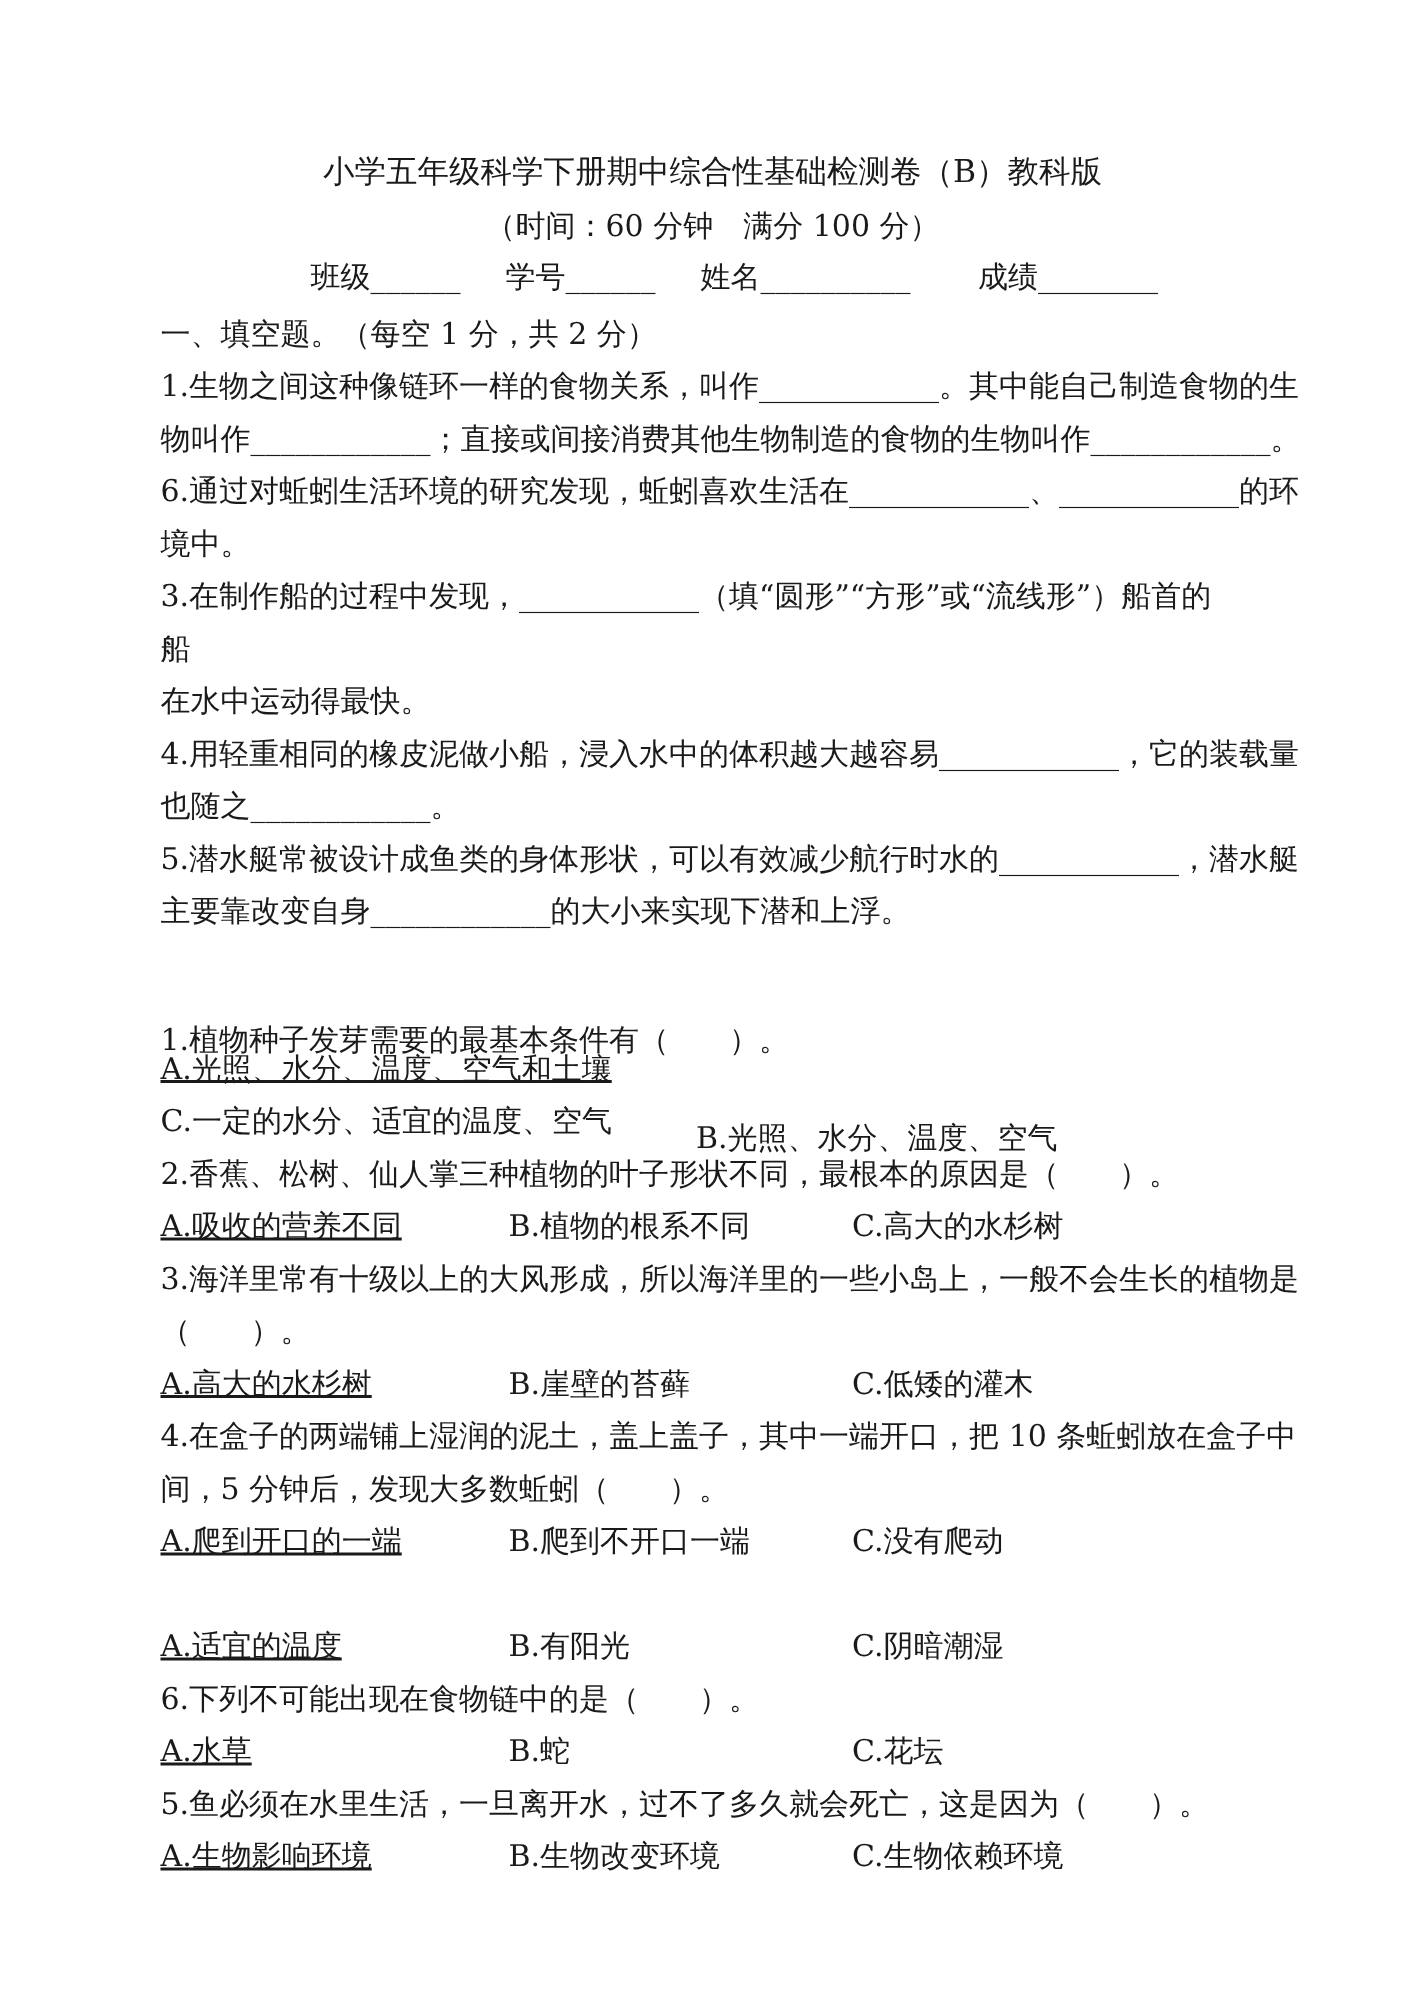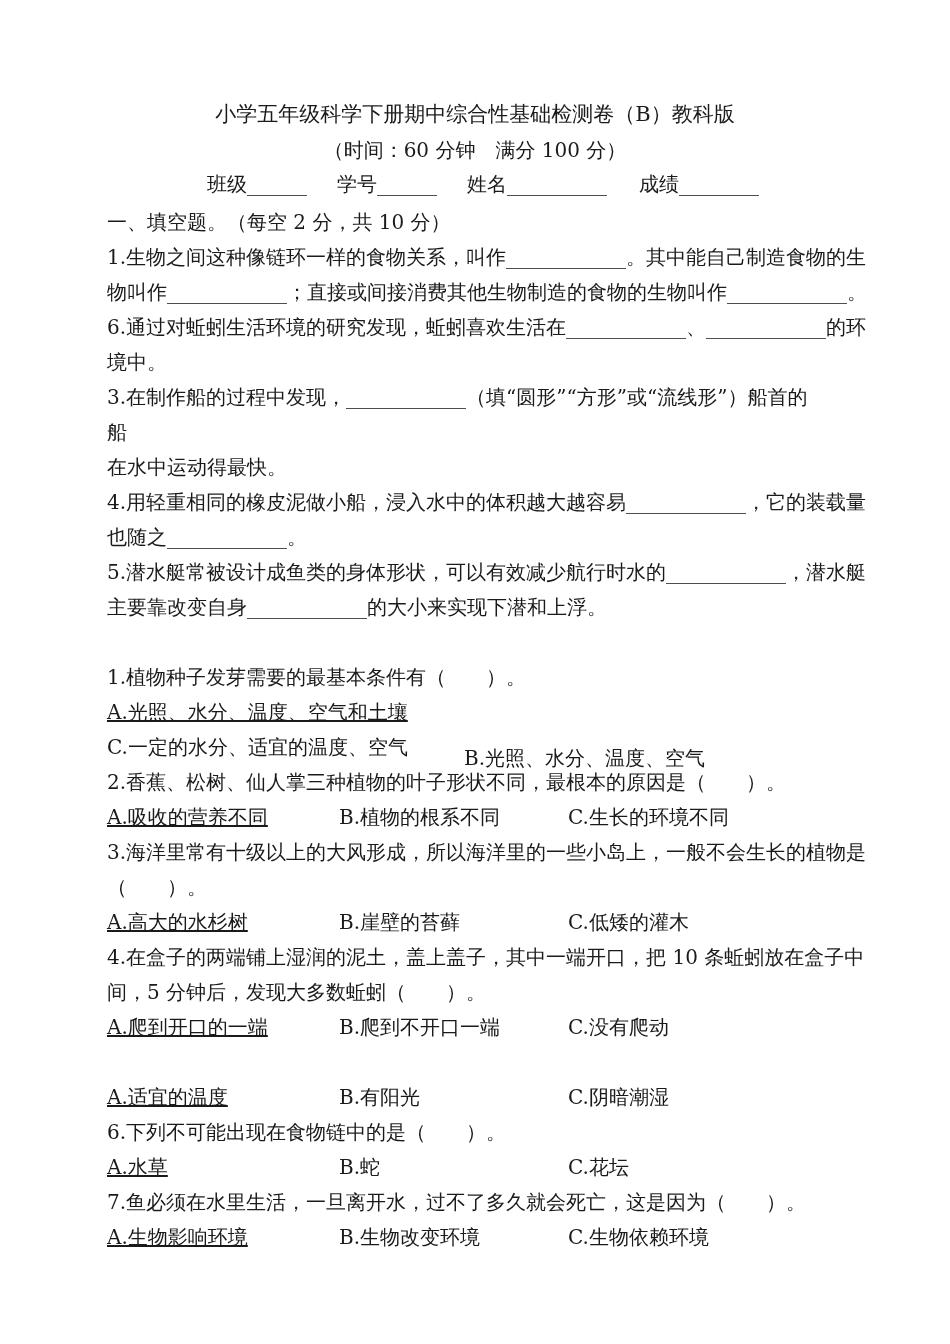--- a/index.html
+++ b/index.html
@@ -27,21 +27,21 @@
     width: 950px;
     text-align: center;
   }
   .title-line { font-size: 21px; }
   .info-row {
     left: 207px;
     display: flex;
     align-items: baseline;
   }
   .info-row .fld { white-space: nowrap; margin-right: 30px; }
-  .info-row .fld:nth-child(3) { margin-right: 32px; }
+  .info-row .fld:nth-child(3) { margin-right: 45px; }
   .info-row .fld:last-child { margin-right: 0; }
   .opt { position: absolute; top: 0; white-space: nowrap; }
   .oa { left: 0; text-decoration: underline; }
   .ob { left: 232px; }
   .ob-wide { left: 357px; margin-top: 46px; }
   .oc { left: 461px; }
 </style>
 </head>
 <body>
 
@@ -51,50 +51,50 @@
 
   <div class="line center" style="top:136px">（时间：60 分钟　满分 100 分）</div>
 
   <div class="line info-row" style="top:170px">
     <span class="fld"><span>班级</span><span>______</span></span>
     <span class="fld"><span>学号</span><span>______</span></span>
     <span class="fld"><span>姓名</span><span>__________</span></span>
     <span class="fld"><span>成绩</span><span>________</span></span>
   </div>
 
-  <div class="line" style="top:208px">一、填空题。（每空 2 分，共 10 分）</div>
+  <div class="line" style="top:208px">一、填空题。（每空 1 分，共 2 分）</div>
 
   <div class="line" style="top:243px">1.生物之间这种像链环一样的食物关系，叫作____________。其中能自己制造食物的生</div>
   <div class="line" style="top:278px">物叫作____________；直接或间接消费其他生物制造的食物的生物叫作____________。</div>
   <div class="line" style="top:313px">6.通过对蚯蚓生活环境的研究发现，蚯蚓喜欢生活在____________、____________的环</div>
   <div class="line" style="top:348px">境中。</div>
   <div class="line" style="top:383px">3.在制作船的过程中发现，____________（填“圆形”“方形”或“流线形”）船首的</div>
   <div class="line" style="top:418px">船</div>
   <div class="line" style="top:453px">在水中运动得最快。</div>
   <div class="line" style="top:488px">4.用轻重相同的橡皮泥做小船，浸入水中的体积越大越容易____________，它的装载量</div>
   <div class="line" style="top:523px">也随之____________。</div>
   <div class="line" style="top:558px">5.潜水艇常被设计成鱼类的身体形状，可以有效减少航行时水的____________，潜水艇</div>
   <div class="line" style="top:593px">主要靠改变自身____________的大小来实现下潜和上浮。</div>
 
 
-  <div class="line" style="top:663px">1.植物种子发芽需要的最基本条件有（　　）。</div>
+  <div class="line" style="top:679px">1.植物种子发芽需要的最基本条件有（　　）。</div>
 
   <div class="line" style="top:698px">
     <span class="opt oa">A.光照、水分、温度、空气和土壤</span>
     <span class="opt ob-wide">B.光照、水分、温度、空气</span>
   </div>
 
   <div class="line" style="top:733px">C.一定的水分、适宜的温度、空气</div>
 
   <div class="line" style="top:768px">2.香蕉、松树、仙人掌三种植物的叶子形状不同，最根本的原因是（　　）。</div>
 
   <div class="line" style="top:803px">
     <span class="opt oa">A.吸收的营养不同</span>
     <span class="opt ob">B.植物的根系不同</span>
-    <span class="opt oc">C.生长的环境不同</span>
+    <span class="opt oc">C.高大的水杉树</span>
   </div>
 
   <div class="line" style="top:838px">3.海洋里常有十级以上的大风形成，所以海洋里的一些小岛上，一般不会生长的植物是</div>
   <div class="line" style="top:873px">（　　）。</div>
 
   <div class="line" style="top:908px">
     <span class="opt oa">A.高大的水杉树</span>
     <span class="opt ob">B.崖壁的苔藓</span>
     <span class="opt oc">C.低矮的灌木</span>
   </div>
@@ -116,21 +116,21 @@
   </div>
 
   <div class="line" style="top:1118px">6.下列不可能出现在食物链中的是（　　）。</div>
 
   <div class="line" style="top:1153px">
     <span class="opt oa">A.水草</span>
     <span class="opt ob">B.蛇</span>
     <span class="opt oc">C.花坛</span>
   </div>
 
-  <div class="line" style="top:1188px">7.鱼必须在水里生活，一旦离开水，过不了多久就会死亡，这是因为（　　）。</div>
+  <div class="line" style="top:1188px">5.鱼必须在水里生活，一旦离开水，过不了多久就会死亡，这是因为（　　）。</div>
 
   <div class="line" style="top:1223px">
     <span class="opt oa">A.生物影响环境</span>
     <span class="opt ob">B.生物改变环境</span>
     <span class="opt oc">C.生物依赖环境</span>
   </div>
 
 </div>
 
 </body></html>

